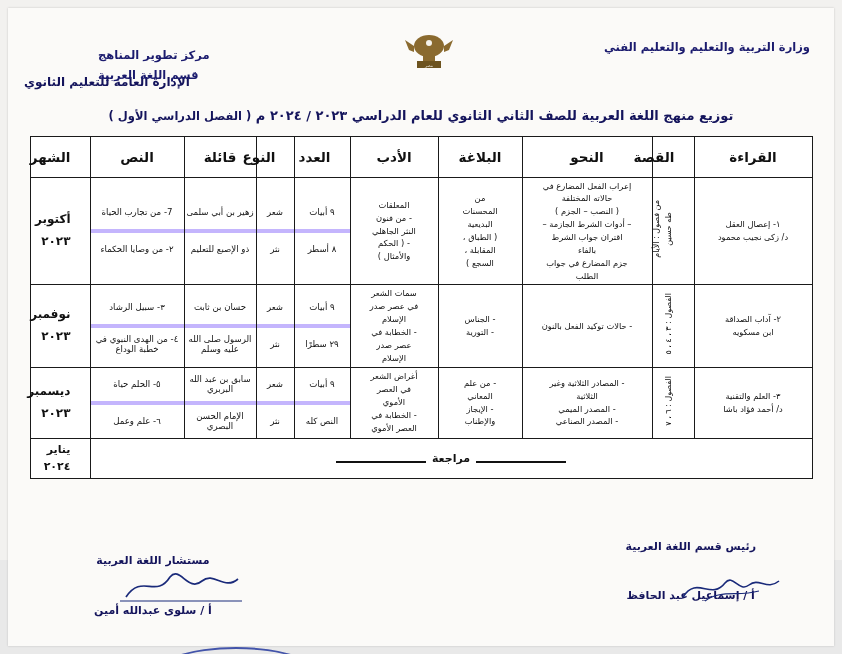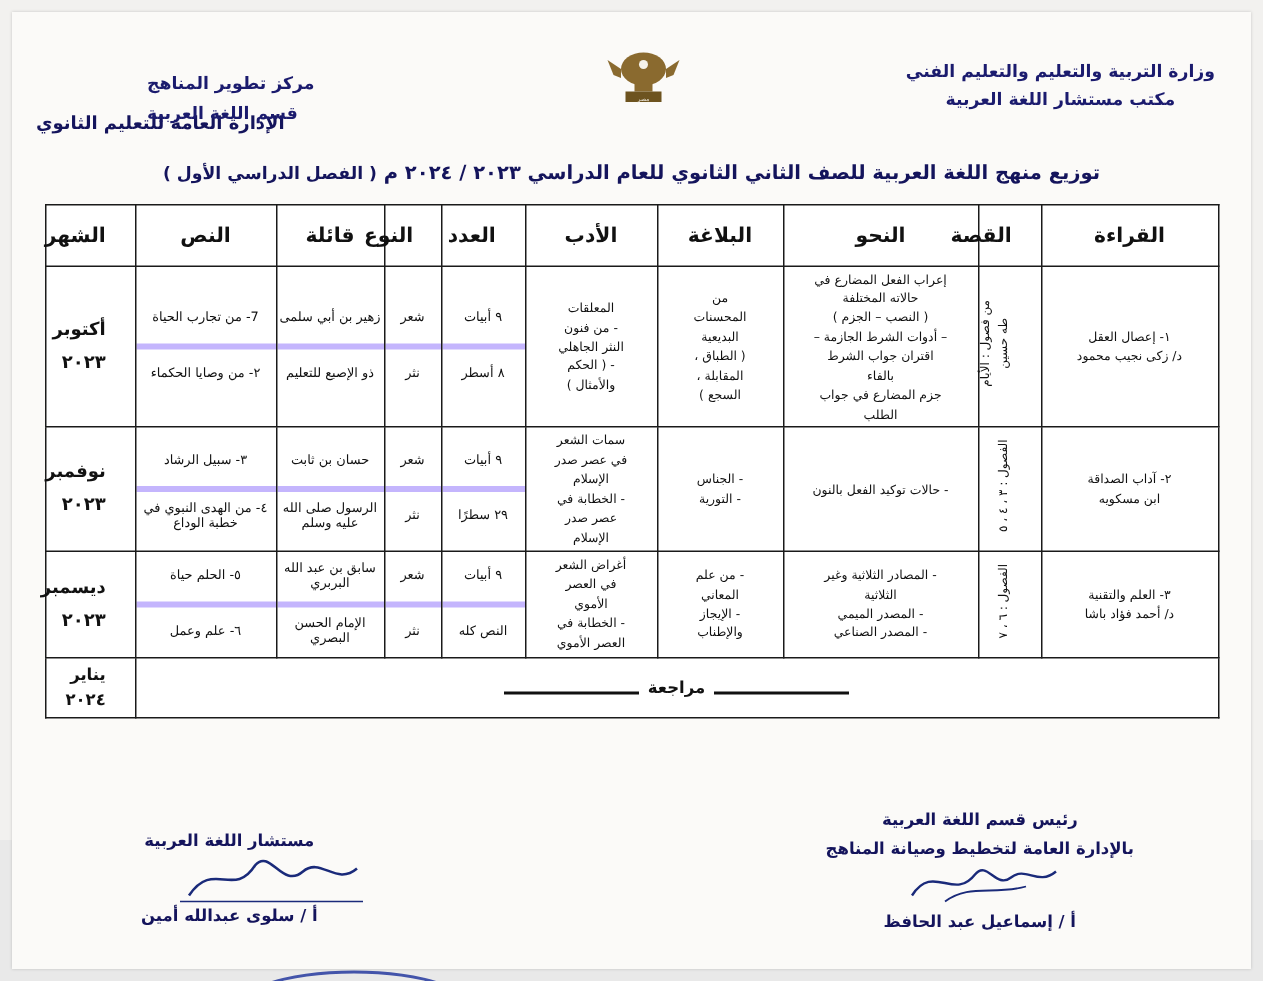--- a/index.html
+++ b/index.html
@@ -216,21 +216,20 @@
 </style>
 </head>
 <body>
 
 <div class="page">
   <div class="sheet">
 
     <div class="hdr">
       <div class="hdr-right">
         <div>وزارة التربية والتعليم والتعليم الفني</div>
-        <div>مكتب مستشار اللغة العربية</div>
       </div>
 
       <div class="hdr-center">
         <div class="emblem">
           <svg width="52" height="42" viewBox="0 0 52 42" aria-hidden="true">
             <ellipse cx="26" cy="16" rx="15" ry="11" fill="#8a6a2f"></ellipse>
             <path d="M11 16 L2 10 L6 20 L11 22 Z" fill="#8a6a2f"></path>
             <path d="M41 16 L50 10 L46 20 L41 22 Z" fill="#8a6a2f"></path>
             <path d="M20 26 h12 v5 h-12 z" fill="#8a6a2f"></path>
             <rect x="14" y="31" width="24" height="7" fill="#6d531f"></rect>
@@ -382,21 +381,20 @@
           </td>
           <td class="cell-sm">يناير ٢٠٢٤</td>
         </tr>
       </tbody>
     </table>
 
     <div class="footer">
 
       <div class="sig-right">
         <div>رئيس قسم اللغة العربية</div>
-        <div>بالإدارة العامة لتخطيط وصيانة المناهج</div>
         <svg class="scribble" style="left:50px; top:34px;" width="110" height="34" viewBox="0 0 110 34" aria-hidden="true">
           <path d="M8 26 C22 4, 36 30, 50 12 C58 2, 64 22, 74 14 C84 6, 92 20, 104 10" fill="none" stroke="#1a2a7a" stroke-width="1.6"></path>
           <path d="M30 30 C46 18, 62 26, 84 20" fill="none" stroke="#1a2a7a" stroke-width="1.2"></path>
         </svg>
         <div class="sig-name">أ / إسماعيل عبد الحافظ</div>
       </div>
 
       <div class="sig-left">
         <div>مستشار اللغة العربية</div>
         <svg class="scribble" style="left:22px; top:16px;" width="130" height="40" viewBox="0 0 130 40" aria-hidden="true">

